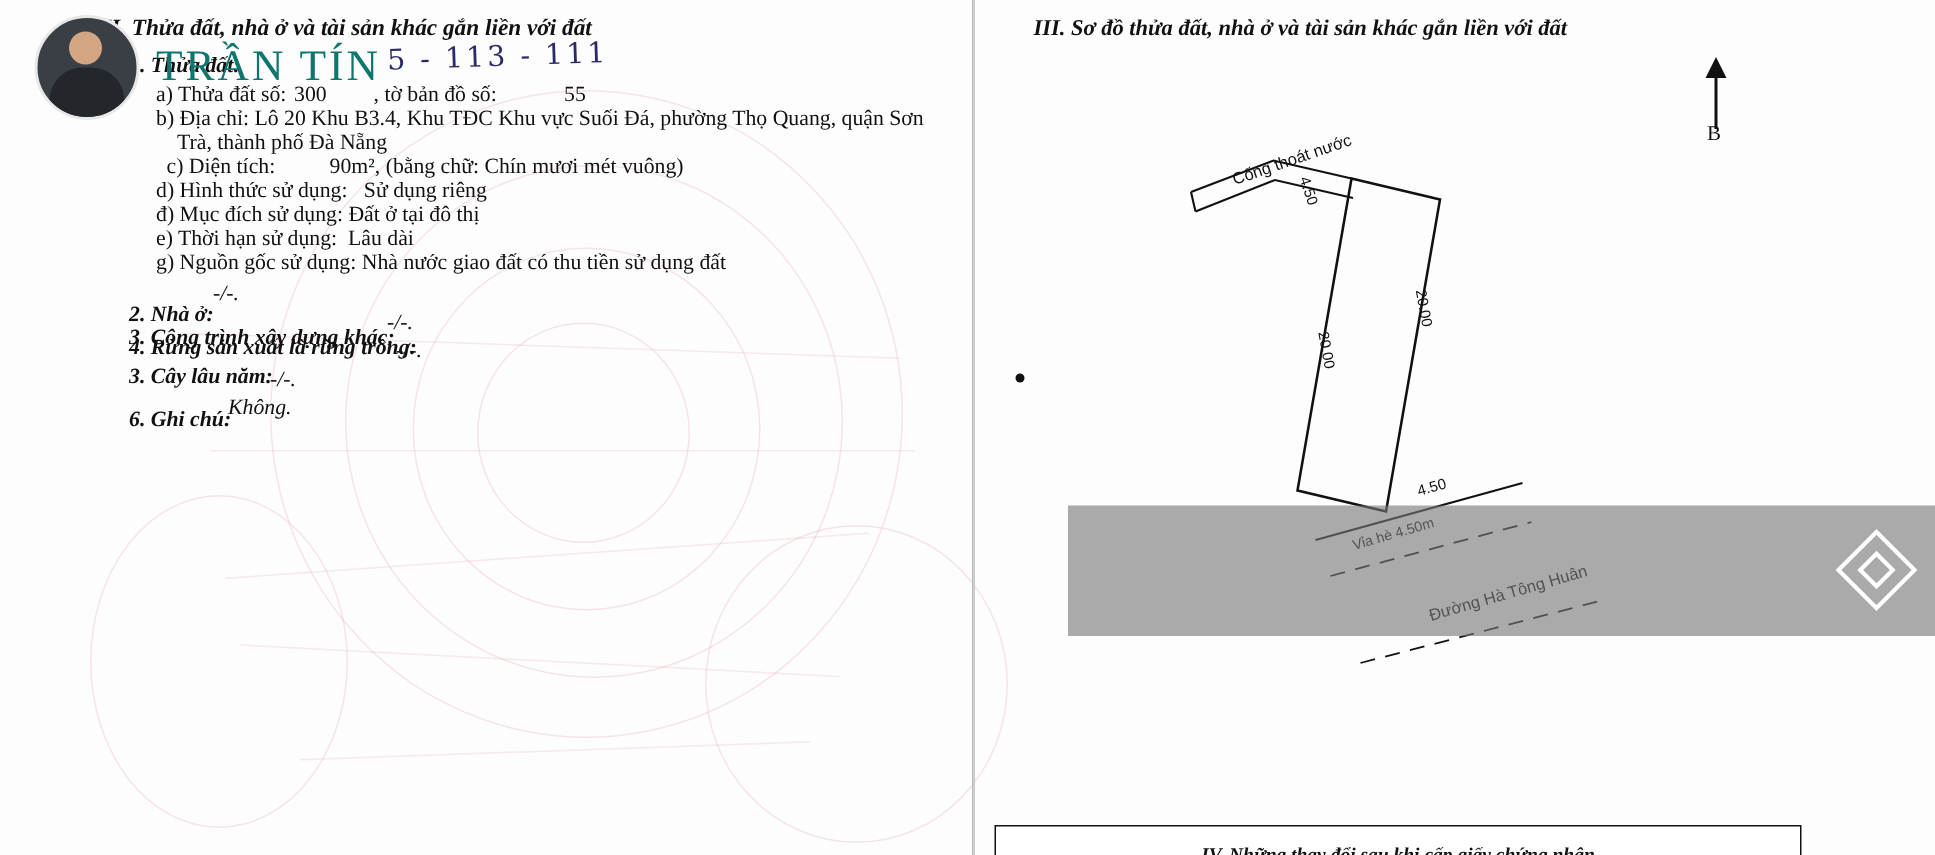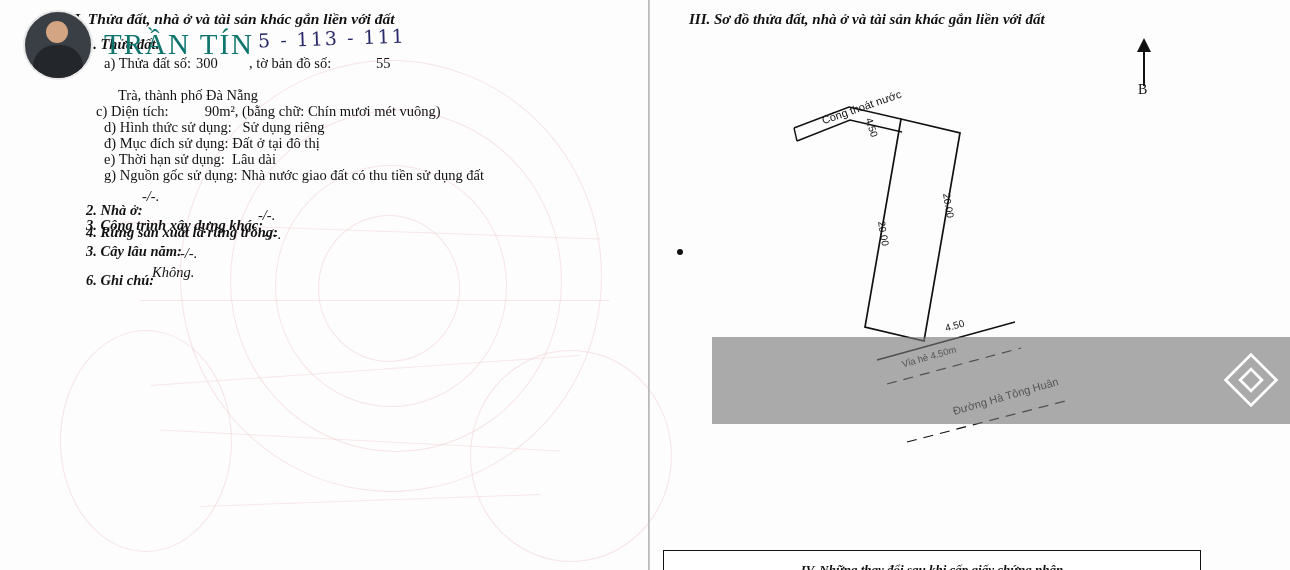--- a/index.html
+++ b/index.html
@@ -224,23 +224,24 @@
 
     <div class="sub-title" style="left:86px; top:36px;">1. Thửa đất:</div>
 
     <div class="hand" style="left:258px; top:27px;">5 - 113 - 111</div>
 
     <div class="line" style="left:104px; top:54px;">a) Thửa đất số:</div>
     <div class="line" style="left:196px; top:54px;">300</div>
     <div class="line" style="left:249px; top:54px;">, tờ bản đồ số:</div>
     <div class="line" style="left:376px; top:54px;">55</div>
 
+    <div class="line" style="left:104px; top:70px;">b) Địa chỉ: Lô 20 Khu B3.4, Khu TĐC Khu vực Suối Đá, phường Thọ Quang, quận Sơn</div>
     <div class="line" style="left:118px; top:86px;">Trà, thành phố Đà Nẵng</div>
 
-    <div class="line" style="left:96px; top:102px;">c) Diện tích:          90m², (bằng chữ: Chín mươi mét vuông)</div>
+    <div class="line" style="left:111px; top:102px;">c) Diện tích:          90m², (bằng chữ: Chín mươi mét vuông)</div>
     <div class="line" style="left:104px; top:134px;">đ) Mục đích sử dụng: Đất ở tại đô thị</div>
     <div class="line" style="left:104px; top:118px;">d) Hình thức sử dụng:   Sử dụng riêng</div>
     <div class="line" style="left:104px; top:166px;">g) Nguồn gốc sử dụng: Nhà nước giao đất có thu tiền sử dụng đất</div>
     <div class="line" style="left:104px; top:150px;">e) Thời hạn sử dụng:  Lâu dài</div>
 
     <div class="sub-title" style="left:86px; top:186px;margin-top:16px;">2. Nhà ở:</div>
     <div class="line ital" style="left:142px; top:187px;">-/-.</div>
 
     <div class="sub-title" style="left:86px; top:193px;margin-top:24px;">3. Công trình xây dựng khác:</div>
     <div class="line ital" style="left:258px; top:206px;">-/-.</div>

